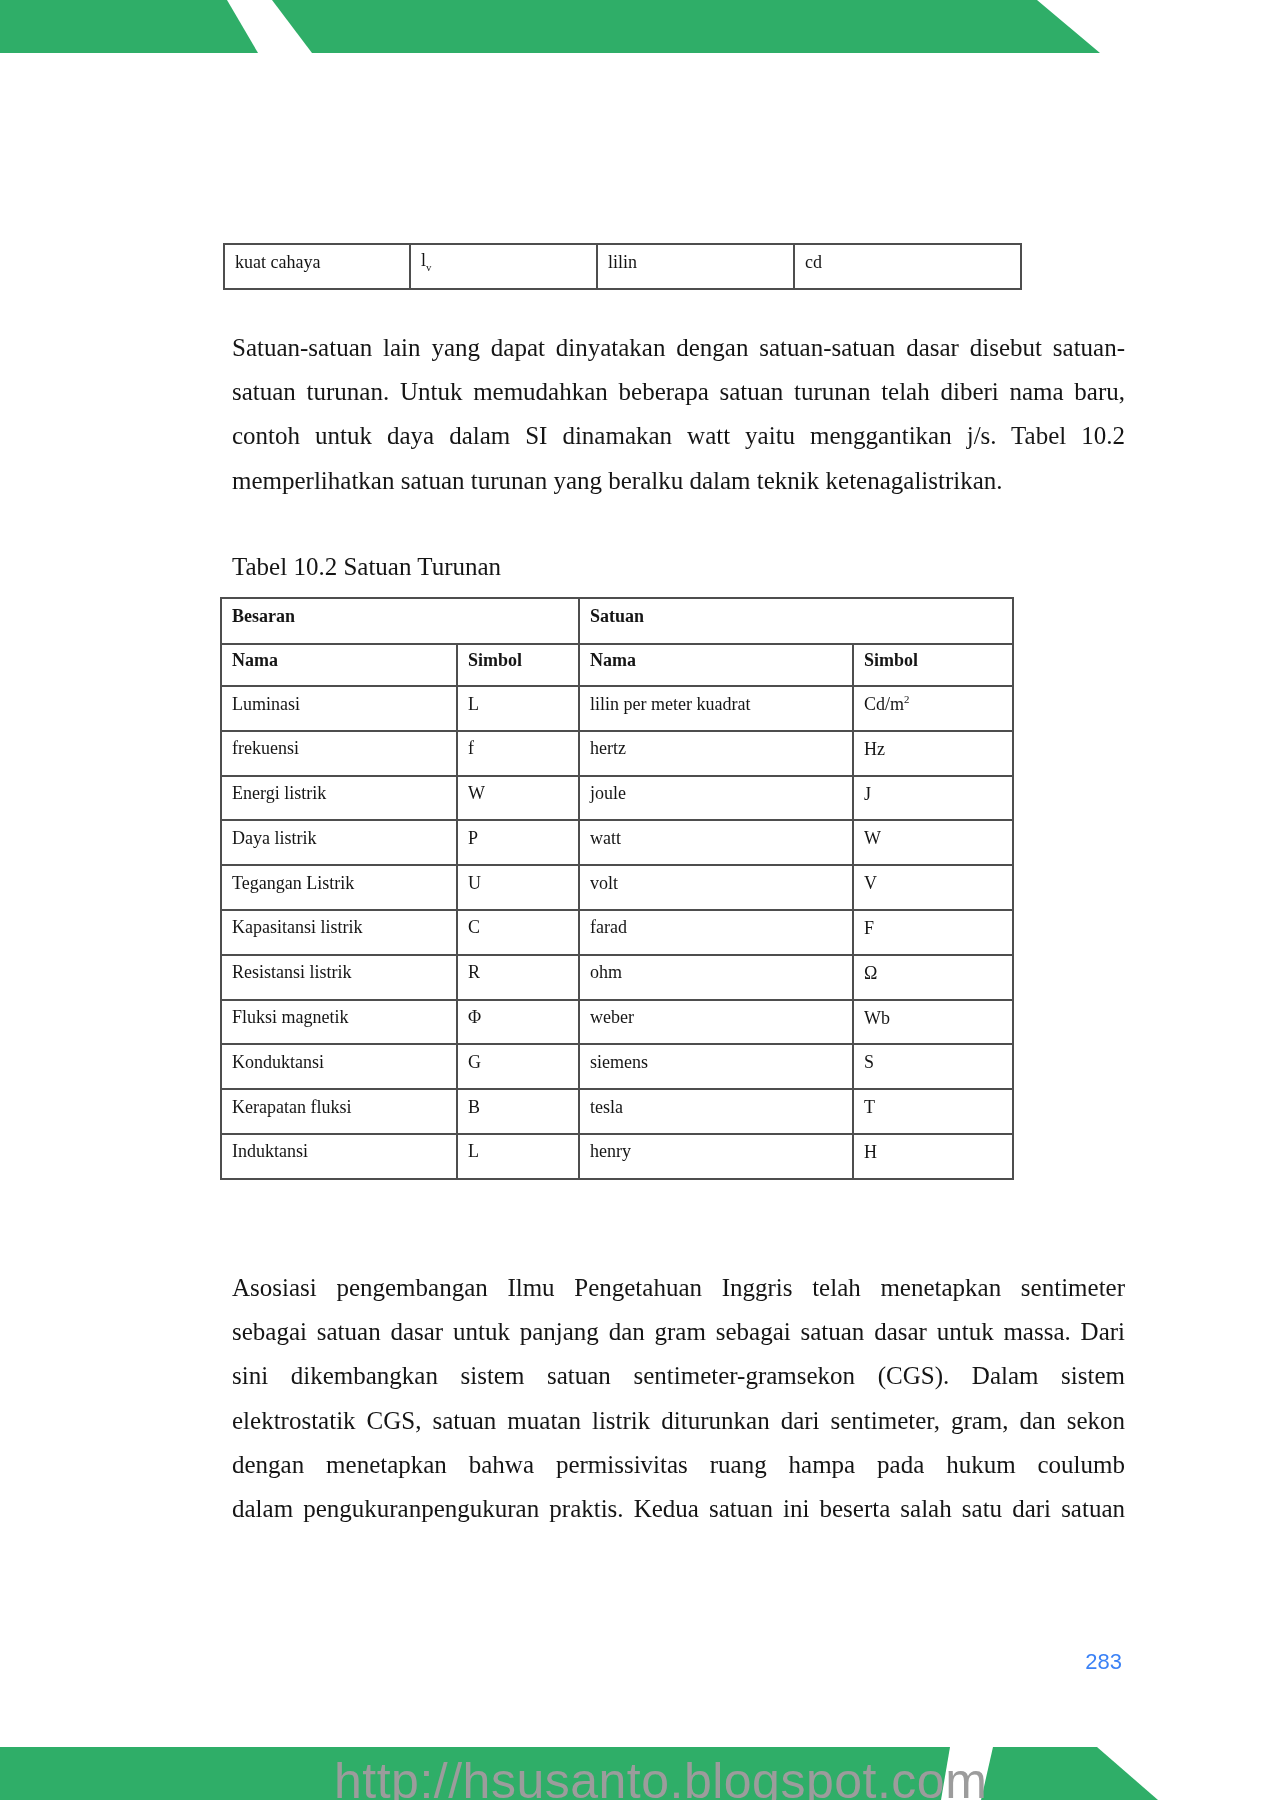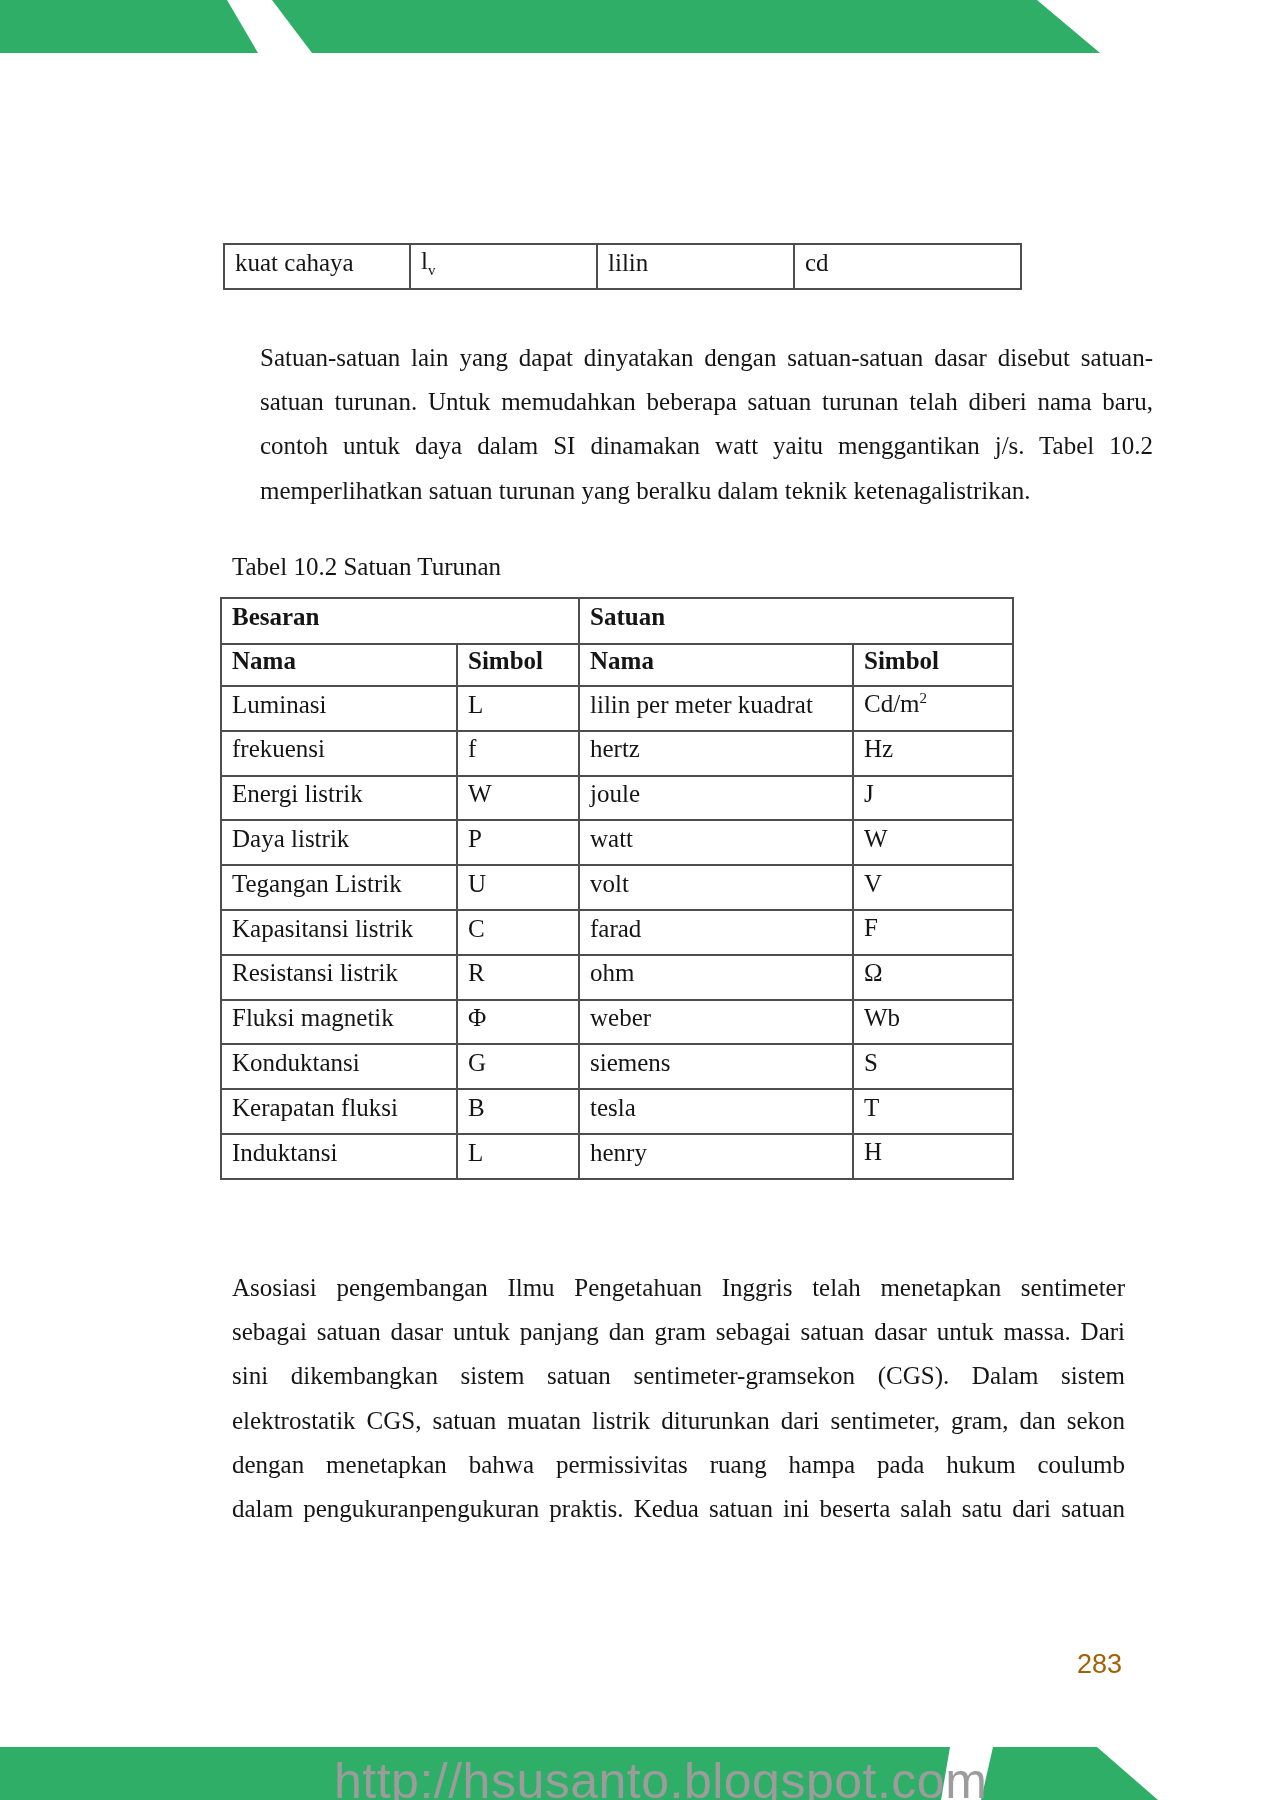--- a/index.html
+++ b/index.html
@@ -7,21 +7,21 @@
     position:relative;width:1272px;height:1800px;background:#ffffff;
     overflow:hidden;font-family:"Liberation Serif","DejaVu Serif",serif;color:#151515;
   }
   .banner{position:absolute;left:0;display:block;}
   #top-banner{top:0;}
   #footer-banner{top:1747px;}
 
   
   table.scan{border-collapse:collapse;table-layout:fixed;position:absolute;}
   table.scan td,table.scan th{
-    border:2px solid #4e4e4e;font-size:25px;font-weight:normal;
+    border:2px solid #4e4e4e;font-size:18px;font-weight:normal;
     padding:0 0 8px 10px;text-align:left;vertical-align:middle;line-height:1.1;
     overflow:hidden;white-space:nowrap;
   }
   table.scan th{font-weight:bold;border-radius:9px;}
   td.center,th.center{text-align:center;padding:0 4px;}
   sub.small{font-size:60%;}
   sup.small{font-size:60%;vertical-align:super;}
 
   #intensity-table{left:223px;top:243px;width:797px;}
   #intensity-table tr{height:45px;}
@@ -32,28 +32,28 @@
   #derived-table tbody tr{height:44.8px;}
 
   
   .para{position:absolute;left:232px;width:893px;font-size:25px;}
   .para div.pline{
     line-height:44.2px;height:44.2px;white-space:normal;
     text-align:justify;text-align-last:justify;text-justify:inter-word;
     overflow:hidden;
   }
   .para.para-end div.pline:last-of-type{text-align:left;text-align-last:left;}
-  #paragraph1{top:336px;margin-left:28px;}
+  #paragraph1{top:326px;}
   #paragraph2{top:1266px;}
 
   #table-caption{position:absolute;left:232px;top:545px;font-size:25px;line-height:44px;}
 
   #page-number{
     position:absolute;left:1040px;top:1649px;width:82px;text-align:right;
-    font-family:"Liberation Sans","DejaVu Sans",sans-serif;font-size:27px;color:#a16207;
+    font-family:"Liberation Sans","DejaVu Sans",sans-serif;font-size:22px;color:#3b82f6;
   }
   #watermark{
     position:absolute;left:334px;top:1752px;z-index:5;
     font-family:"Liberation Sans","DejaVu Sans",sans-serif;
     font-size:50px;color:#9c9c9c;letter-spacing:0.5px;white-space:nowrap;
   }
 </style>
 </head>
 <body>
 

